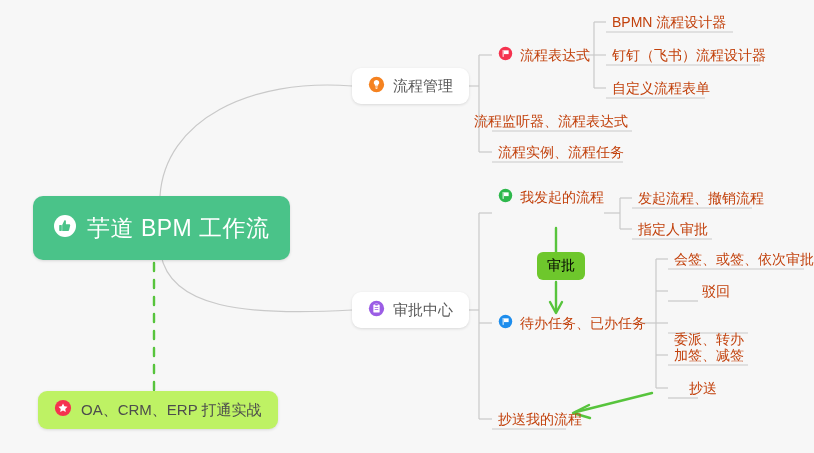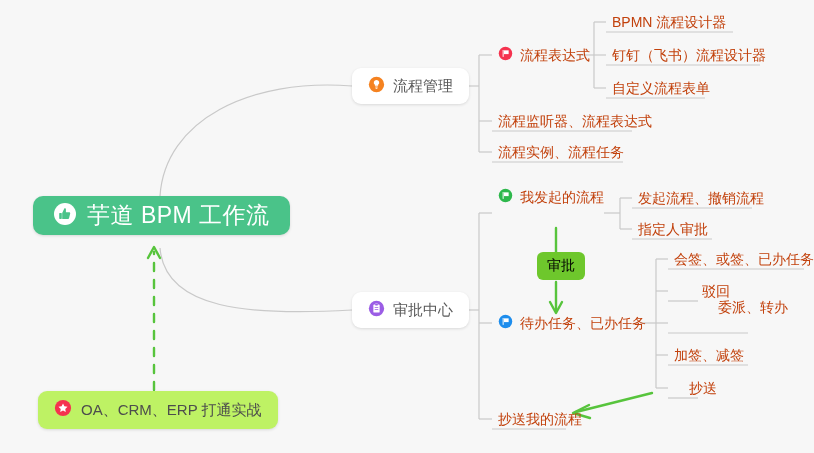--- a/index.html
+++ b/index.html
@@ -28,21 +28,21 @@
     display: flex;
     align-items: center;
     white-space: nowrap;
   }
 
   
   .root-node {
     background: #4ac389;
     border-radius: 10px;
     padding: 0 20px;
-    height: 39px;
+    height: 64px;
     box-shadow: 0 1px 3px rgba(0,0,0,0.13);
     gap: 10px;
   }
   .root-label {
     color: #ffffff;
     font-size: 23px;
     letter-spacing: 0.5px;
   }
 
   
@@ -216,21 +216,21 @@
   <div class="node text-node" style="left:606px; top:11px;">
     <span class="t">BPMN 流程设计器</span>
   </div>
   <div class="node text-node" style="left:606px; top:44px;">
     <span class="t">钉钉（飞书）流程设计器</span>
   </div>
   <div class="node text-node" style="left:606px; top:77px;">
     <span class="t">自定义流程表单</span>
   </div>
 
-  <div class="node text-node" style="left:492px; top:110px;">
+  <div class="node text-node" style="left:468px; top:110px;">
     <span class="t">流程监听器、流程表达式</span>
   </div>
   <div class="node text-node" style="left:492px; top:141px;">
     <span class="t">流程实例、流程任务</span>
   </div>
 
   <div class="node card-node" style="left:352px; top:292px;">
     <span class="icon">
       <svg width="17" height="17" viewBox="0 0 20 20">
         <circle cx="10" cy="10" r="9" fill="#9b5de5"></circle>
@@ -271,26 +271,26 @@
       <svg width="15" height="15" viewBox="0 0 20 20">
         <circle cx="10" cy="10" r="9" fill="#1d8ded"></circle>
         <rect x="6.2" y="5.4" width="1.3" height="9.2" rx="0.6" fill="#ffffff"></rect>
         <path d="M8.0 5.8 L14.2 5.8 L14.2 10.8 L8.0 10.8 Z" fill="#ffffff"></path>
       </svg>
     </span>
     <span class="t">待办任务、已办任务</span>
   </div>
 
   <div class="node text-node" style="left:668px; top:248px;">
-    <span class="t">会签、或签、已办任务</span>
+    <span class="t">会签、或签、依次审批</span>
   </div>
   <div class="node text-node" style="left:696px; top:280px;">
     <span class="t">驳回</span>
   </div>
-  <div class="node text-node" style="left:668px; top:296px;margin-left:44px;">
+  <div class="node text-node" style="left:668px; top:328px;">
     <span class="t">委派、转办</span>
   </div>
   <div class="node text-node" style="left:668px; top:344px;">
     <span class="t">加签、减签</span>
   </div>
   <div class="node text-node" style="left:668px; top:377px;margin-left:15px;">
     <span class="t">抄送</span>
   </div>
 
   <div class="node text-node" style="left:492px; top:408px;">

